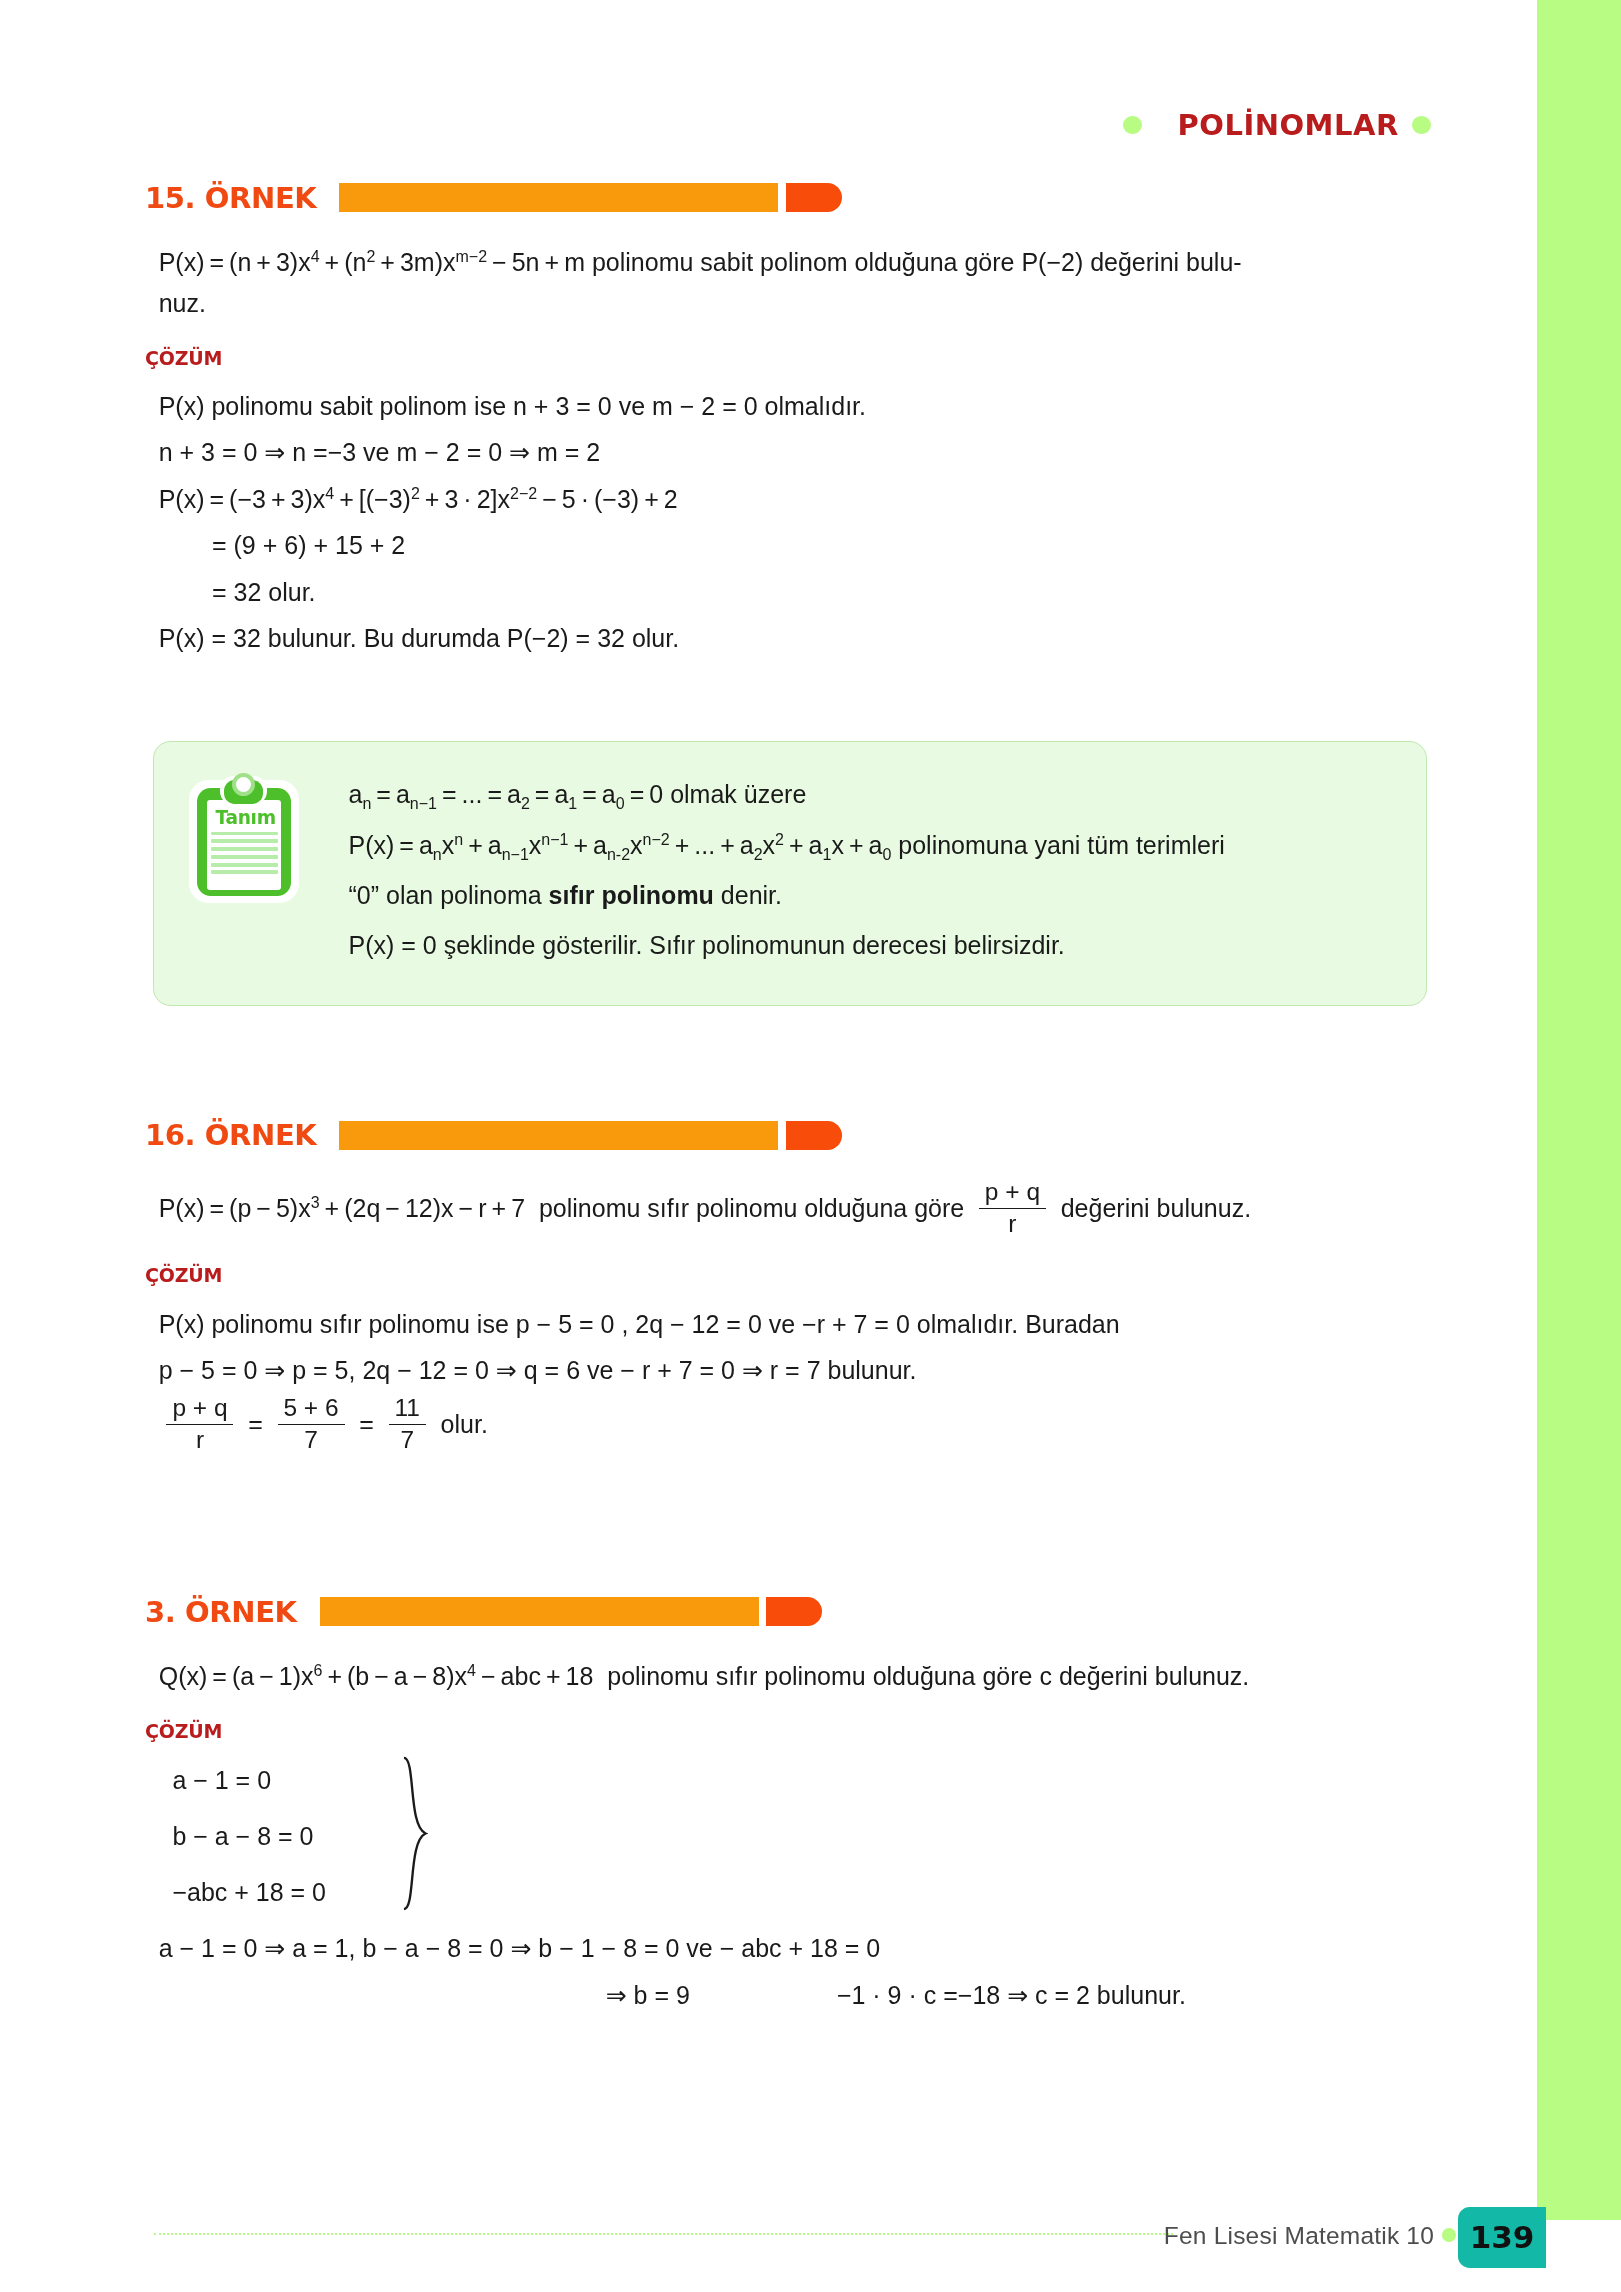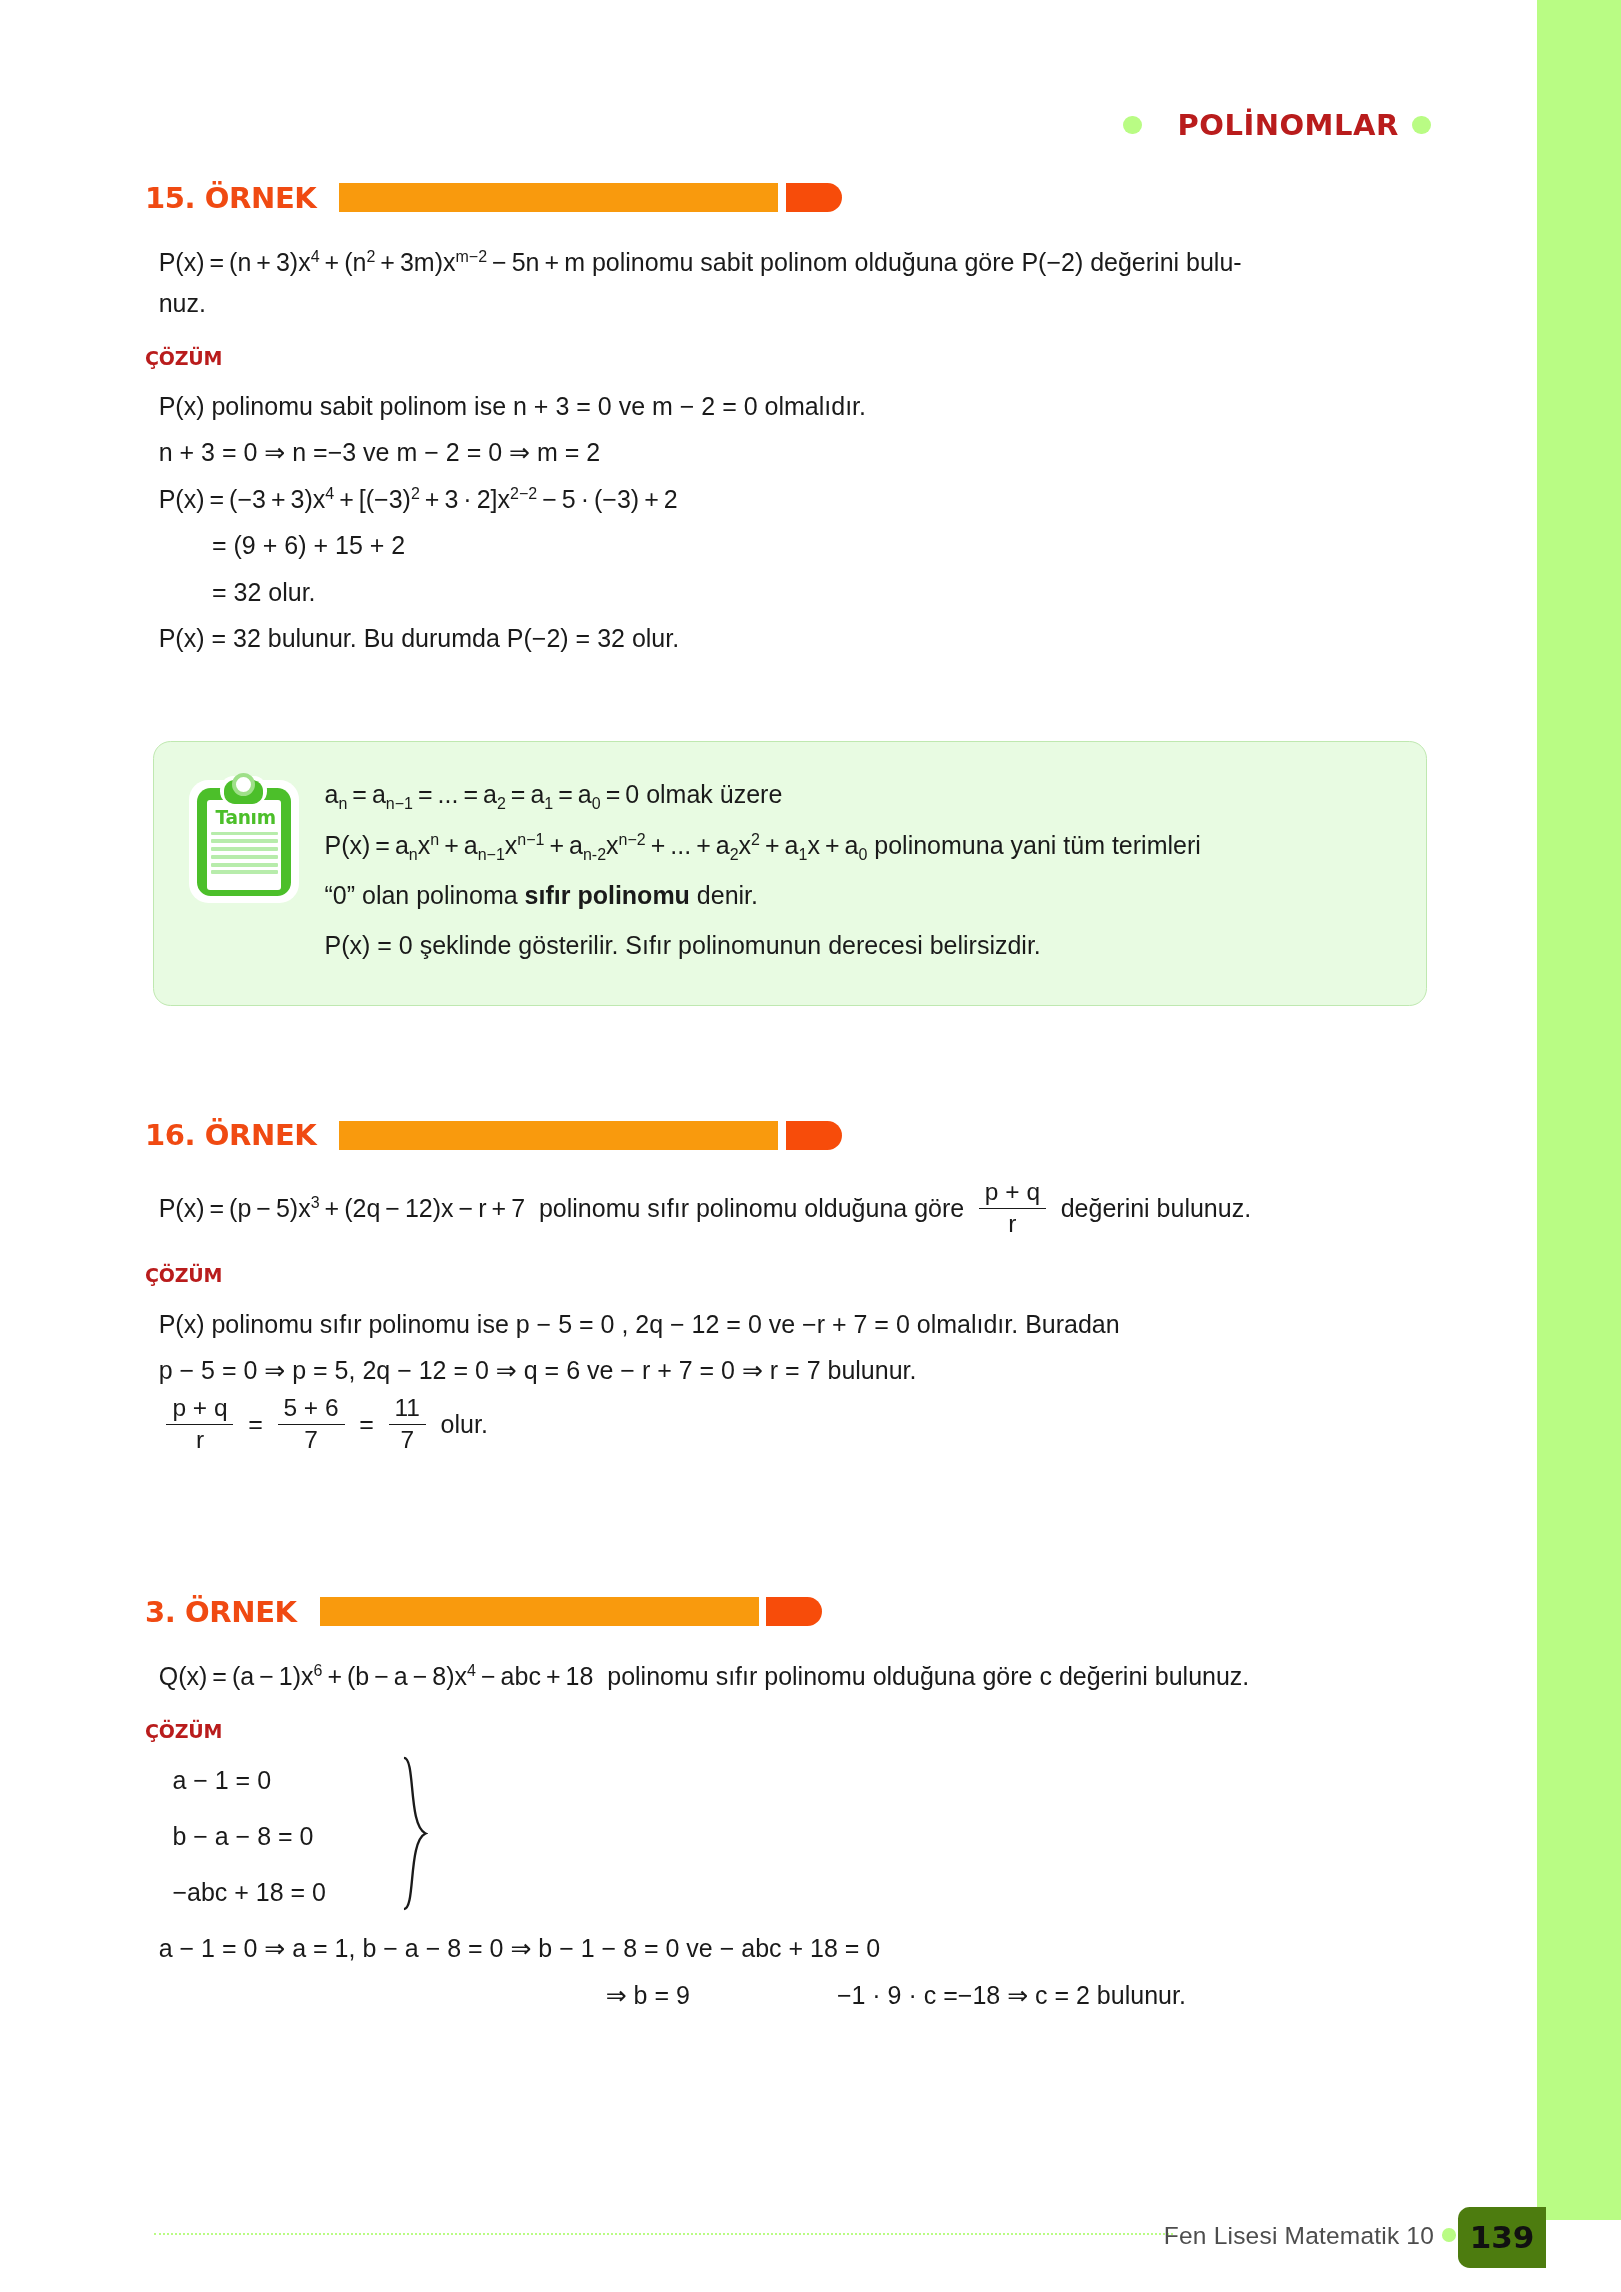--- a/index.html
+++ b/index.html
@@ -154,20 +154,21 @@
     border: 1.6px solid #bfe8b0;
     border-radius: 17.6px;
     padding: 29px 33px 29px 27.4px;
     display: flex;
     align-items: flex-start;
     gap: 25.5px;
   }
   .def-text {
     flex: 1;
     padding-top: 3.9px;
+    margin-left: 24px;
   }
   .def-text .mline {
     padding-left: 0;
     margin-bottom: 9.8px;
     white-space: normal;
   }
   .def-text b { font-weight: bold; }
 
   
   .clipboard {
@@ -294,21 +295,21 @@
     width: 13.7px; height: 13.7px;
     border-radius: 50%;
     background: #b9fc84;
   }
   .page-num-tab {
     position: absolute;
     right: 84px;
     bottom: 25.5px;
     width: 88px;
     height: 61px;
-    background: #4d7c0f;
+    background: #14b8a6;
     border-top-left-radius: 11.8px;
     border-bottom-left-radius: 11.8px;
     display: flex;
     align-items: center;
     justify-content: center;
     font-family: "DejaVu Sans", sans-serif;
     font-weight: bold;
     font-size: 31px;
     color: #111;
   }

